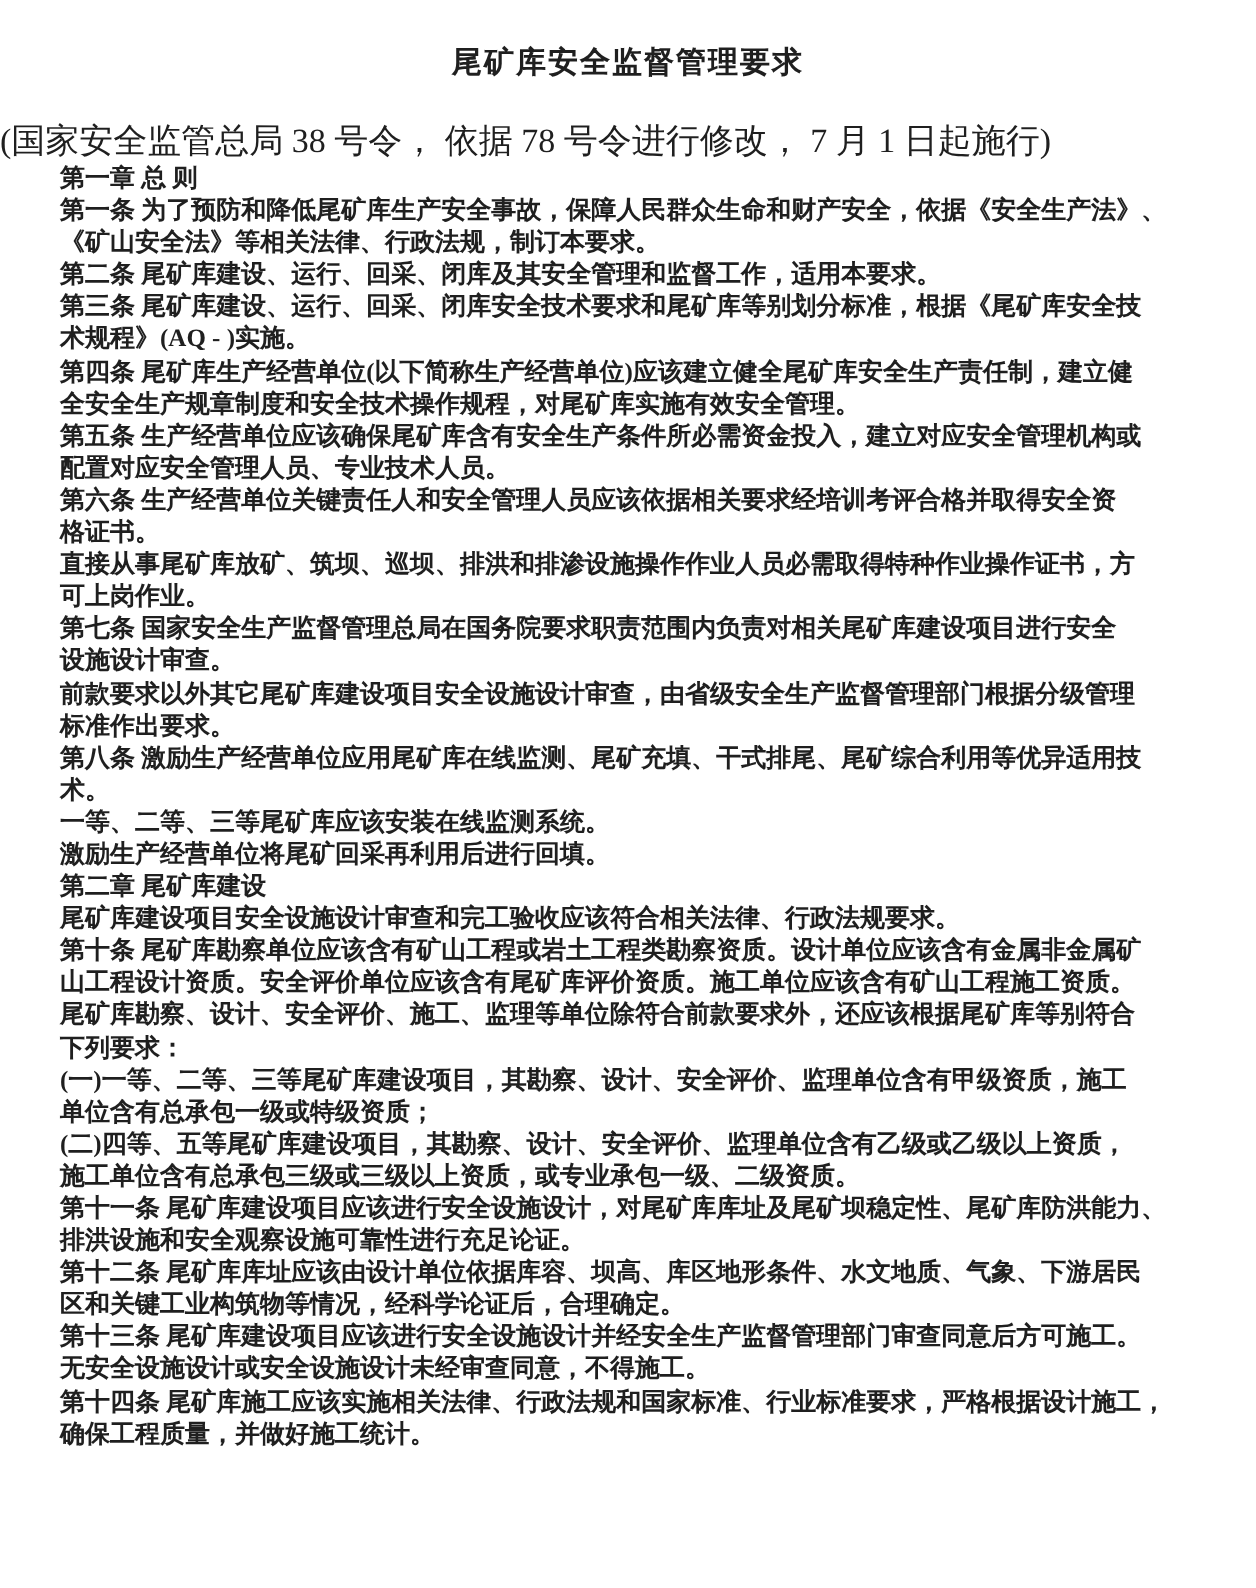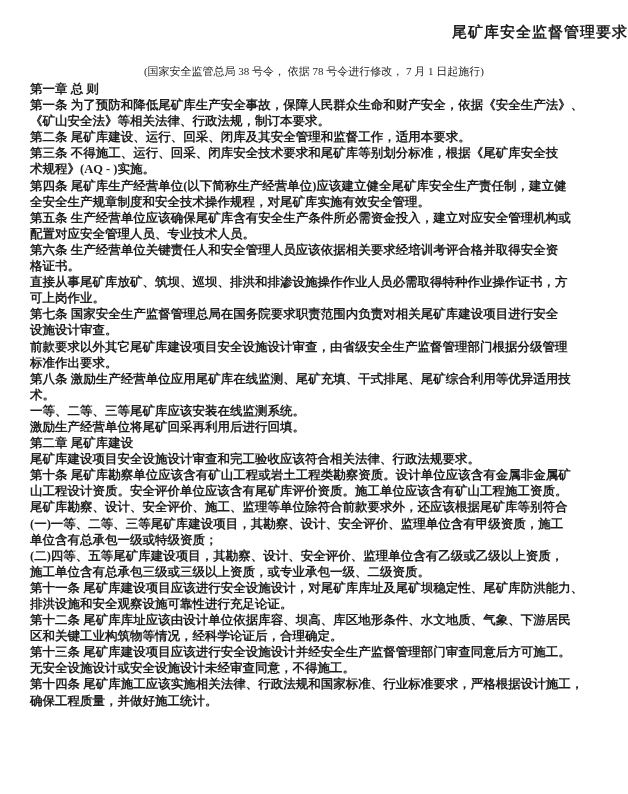--- a/index.html
+++ b/index.html
@@ -8,29 +8,29 @@
     width: 628px;
     height: 794px;
     background: #ffffff;
     box-sizing: border-box;
     padding-top: 22px;
     font-family: "Liberation Serif", "DejaVu Serif", serif;
     color: #1f1f1f;
     overflow: hidden;
   }
   .title {
-    text-align: right;
+    text-align: center;
     font-weight: bold;
     font-size: 15px;
     line-height: 20px;
     letter-spacing: 1px;
   }
   .subtitle {
-    text-align: center;
-    font-size: 11px;
+    text-align: left;
+    font-size: 17px;
     line-height: 16px;
     margin-top: 21px;
   }
   .body-text {
     margin: 2px 20px 0 30px;
     font-size: 12.5px;
     line-height: 16.1px;
     font-weight: bold;
   }
   .line {
@@ -41,21 +41,21 @@
 <body>
 
 <div class="page">
   <div class="title">尾矿库安全监督管理要求</div>
   <div class="subtitle">(国家安全监管总局 38 号令， 依据 78 号令进行修改， 7 月 1 日起施行)</div>
   <div class="body-text">
       <div class="line">第一章 总 则</div>
       <div class="line">第一条 为了预防和降低尾矿库生产安全事故，保障人民群众生命和财产安全，依据《安全生产法》、</div>
       <div class="line">《矿山安全法》等相关法律、行政法规，制订本要求。</div>
       <div class="line">第二条 尾矿库建设、运行、回采、闭库及其安全管理和监督工作，适用本要求。</div>
-      <div class="line">第三条 不得施工、运行、回采、闭库安全技术要求和尾矿库等别划分标准，根据《尾矿库安全技</div>
+      <div class="line">第三条 尾矿库建设、运行、回采、闭库安全技术要求和尾矿库等别划分标准，根据《尾矿库安全技</div>
       <div class="line">术规程》(AQ - )实施。</div>
       <div class="line">第四条 尾矿库生产经营单位(以下简称生产经营单位)应该建立健全尾矿库安全生产责任制，建立健</div>
       <div class="line">全安全生产规章制度和安全技术操作规程，对尾矿库实施有效安全管理。</div>
       <div class="line">第五条 生产经营单位应该确保尾矿库含有安全生产条件所必需资金投入，建立对应安全管理机构或</div>
       <div class="line">配置对应安全管理人员、专业技术人员。</div>
       <div class="line">第六条 生产经营单位关键责任人和安全管理人员应该依据相关要求经培训考评合格并取得安全资</div>
       <div class="line">格证书。</div>
       <div class="line">直接从事尾矿库放矿、筑坝、巡坝、排洪和排渗设施操作作业人员必需取得特种作业操作证书，方</div>
       <div class="line">可上岗作业。</div>
       <div class="line">第七条 国家安全生产监督管理总局在国务院要求职责范围内负责对相关尾矿库建设项目进行安全</div>
@@ -64,20 +64,21 @@
       <div class="line">标准作出要求。</div>
       <div class="line">第八条 激励生产经营单位应用尾矿库在线监测、尾矿充填、干式排尾、尾矿综合利用等优异适用技</div>
       <div class="line">术。</div>
       <div class="line">一等、二等、三等尾矿库应该安装在线监测系统。</div>
       <div class="line">激励生产经营单位将尾矿回采再利用后进行回填。</div>
       <div class="line">第二章 尾矿库建设</div>
       <div class="line">尾矿库建设项目安全设施设计审查和完工验收应该符合相关法律、行政法规要求。</div>
       <div class="line">第十条 尾矿库勘察单位应该含有矿山工程或岩土工程类勘察资质。设计单位应该含有金属非金属矿</div>
       <div class="line">山工程设计资质。安全评价单位应该含有尾矿库评价资质。施工单位应该含有矿山工程施工资质。</div>
       <div class="line">尾矿库勘察、设计、安全评价、施工、监理等单位除符合前款要求外，还应该根据尾矿库等别符合</div>
+      <div class="line">下列要求：</div>
       <div class="line">(一)一等、二等、三等尾矿库建设项目，其勘察、设计、安全评价、监理单位含有甲级资质，施工</div>
       <div class="line">单位含有总承包一级或特级资质；</div>
       <div class="line">(二)四等、五等尾矿库建设项目，其勘察、设计、安全评价、监理单位含有乙级或乙级以上资质，</div>
       <div class="line">施工单位含有总承包三级或三级以上资质，或专业承包一级、二级资质。</div>
       <div class="line">第十一条 尾矿库建设项目应该进行安全设施设计，对尾矿库库址及尾矿坝稳定性、尾矿库防洪能力、</div>
       <div class="line">排洪设施和安全观察设施可靠性进行充足论证。</div>
       <div class="line">第十二条 尾矿库库址应该由设计单位依据库容、坝高、库区地形条件、水文地质、气象、下游居民</div>
       <div class="line">区和关键工业构筑物等情况，经科学论证后，合理确定。</div>
       <div class="line">第十三条 尾矿库建设项目应该进行安全设施设计并经安全生产监督管理部门审查同意后方可施工。</div>
       <div class="line">无安全设施设计或安全设施设计未经审查同意，不得施工。</div>

